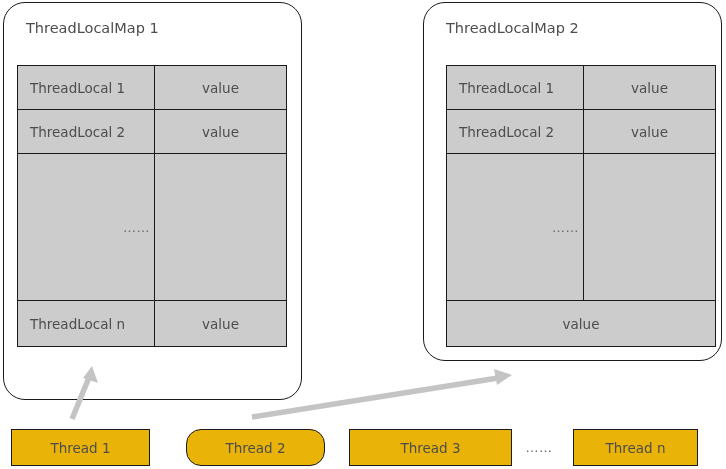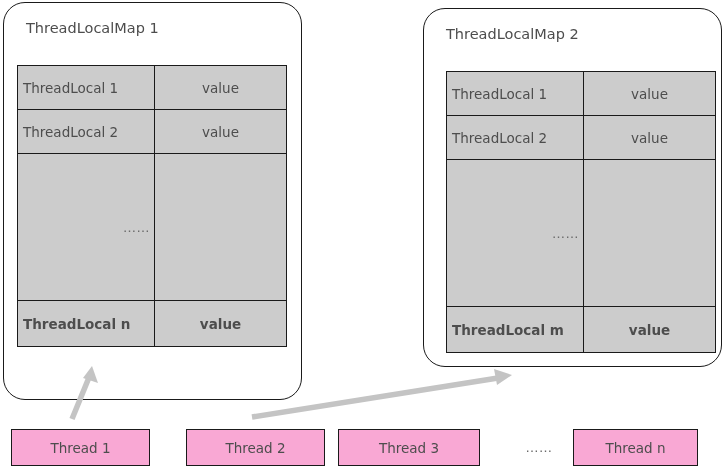--- a/index.html
+++ b/index.html
@@ -18,21 +18,21 @@
 
   
   .map-panel {
     position: absolute;
     box-sizing: border-box;
     background: #ffffff;
     border: 1.6px solid #1a1a1a;
     border-radius: 22px;
   }
   #map-panel-1 { left: 3px;   top: 2px; width: 299px; height: 398px; }
-  #map-panel-2 { left: 423px; top: 8px; width: 299px; height: 359px; }
+  #map-panel-2 { left: 423px; top: 2px; width: 299px; height: 359px; }
 
   .map-title {
     position: absolute;
     left: 22px;
     top: 17px;
     font-size: 14.5px;
     color: #4d4d4d;
     white-space: nowrap;
   }
 
@@ -52,35 +52,35 @@
   }
   #map-panel-2 .map-table { left: 22px; }
 
   .map-row {
     display: flex;
     box-sizing: border-box;
     border-bottom: 1.4px solid #1a1a1a;
   }
   .map-row.row-small { height: 44px; }
   .map-row.row-big   { flex: 1 1 auto; }
-  .map-row.row-last  { height: 45px; border-bottom: none; font-weight: bold; }
+  .map-row.row-last  { height: 45px; border-bottom: none; }
 
   .cell {
     box-sizing: border-box;
     display: flex;
     align-items: center;
     font-size: 13.5px;
     color: #4d4d4d;
     background: #cccccc;
     white-space: nowrap;
   }
   .cell-key {
     width: 137px;
     border-right: 1.4px solid #1a1a1a;
-    padding-left: 5px;
+    padding-left: 12px;
     justify-content: flex-start;
   }
   .cell-val {
     flex: 1 1 auto;
     justify-content: center;
   }
   .cell-ellipsis {
     position: relative;
   }
   .ellipsis-mid {
@@ -92,32 +92,32 @@
     letter-spacing: 0.5px;
     color: #6a6a6a;
   }
 
   
   .thread-box {
     position: absolute;
     box-sizing: border-box;
     top: 429px;
     height: 37px;
-    background: #f9a8d4;
+    background: #eab308;
     border: 1.6px solid #1a1a1a;
     display: flex;
     align-items: center;
     justify-content: center;
     font-size: 13.5px;
     color: #4d4d4d;
     white-space: nowrap;
   }
   #thread-box-1 { left: 11px;  width: 139px; }
-  #thread-box-2 { left: 186px; width: 139px; }
-  #thread-box-3 { left: 338px; width: 142px; }
+  #thread-box-2 { left: 186px; width: 139px; border-radius: 15px; }
+  #thread-box-3 { left: 349px; width: 163px; }
   #thread-box-4 { left: 573px; width: 125px; }
 
   .thread-ellipsis {
     position: absolute;
     left: 510px;
     top: 429px;
     width: 58px;
     height: 37px;
     display: flex;
     align-items: center;
@@ -186,21 +186,20 @@
     </div>
 
     <div class="map-row row-big">
       <div class="cell cell-key cell-ellipsis">
         <span class="ellipsis-mid">……</span>
       </div>
       <div class="cell cell-val"></div>
     </div>
 
     <div class="map-row row-small row-last">
-      <div class="cell cell-key">ThreadLocal m</div>
       <div class="cell cell-val">value</div>
     </div>
 
   </div>
 </div>
 
 <svg id="arrow-layer" viewBox="0 0 726 469" width="726" height="469">
 
   <g>
     <line x1="72" y1="419" x2="90" y2="375" stroke="#c4c4c4" stroke-width="5.5" stroke-linecap="butt"></line>

